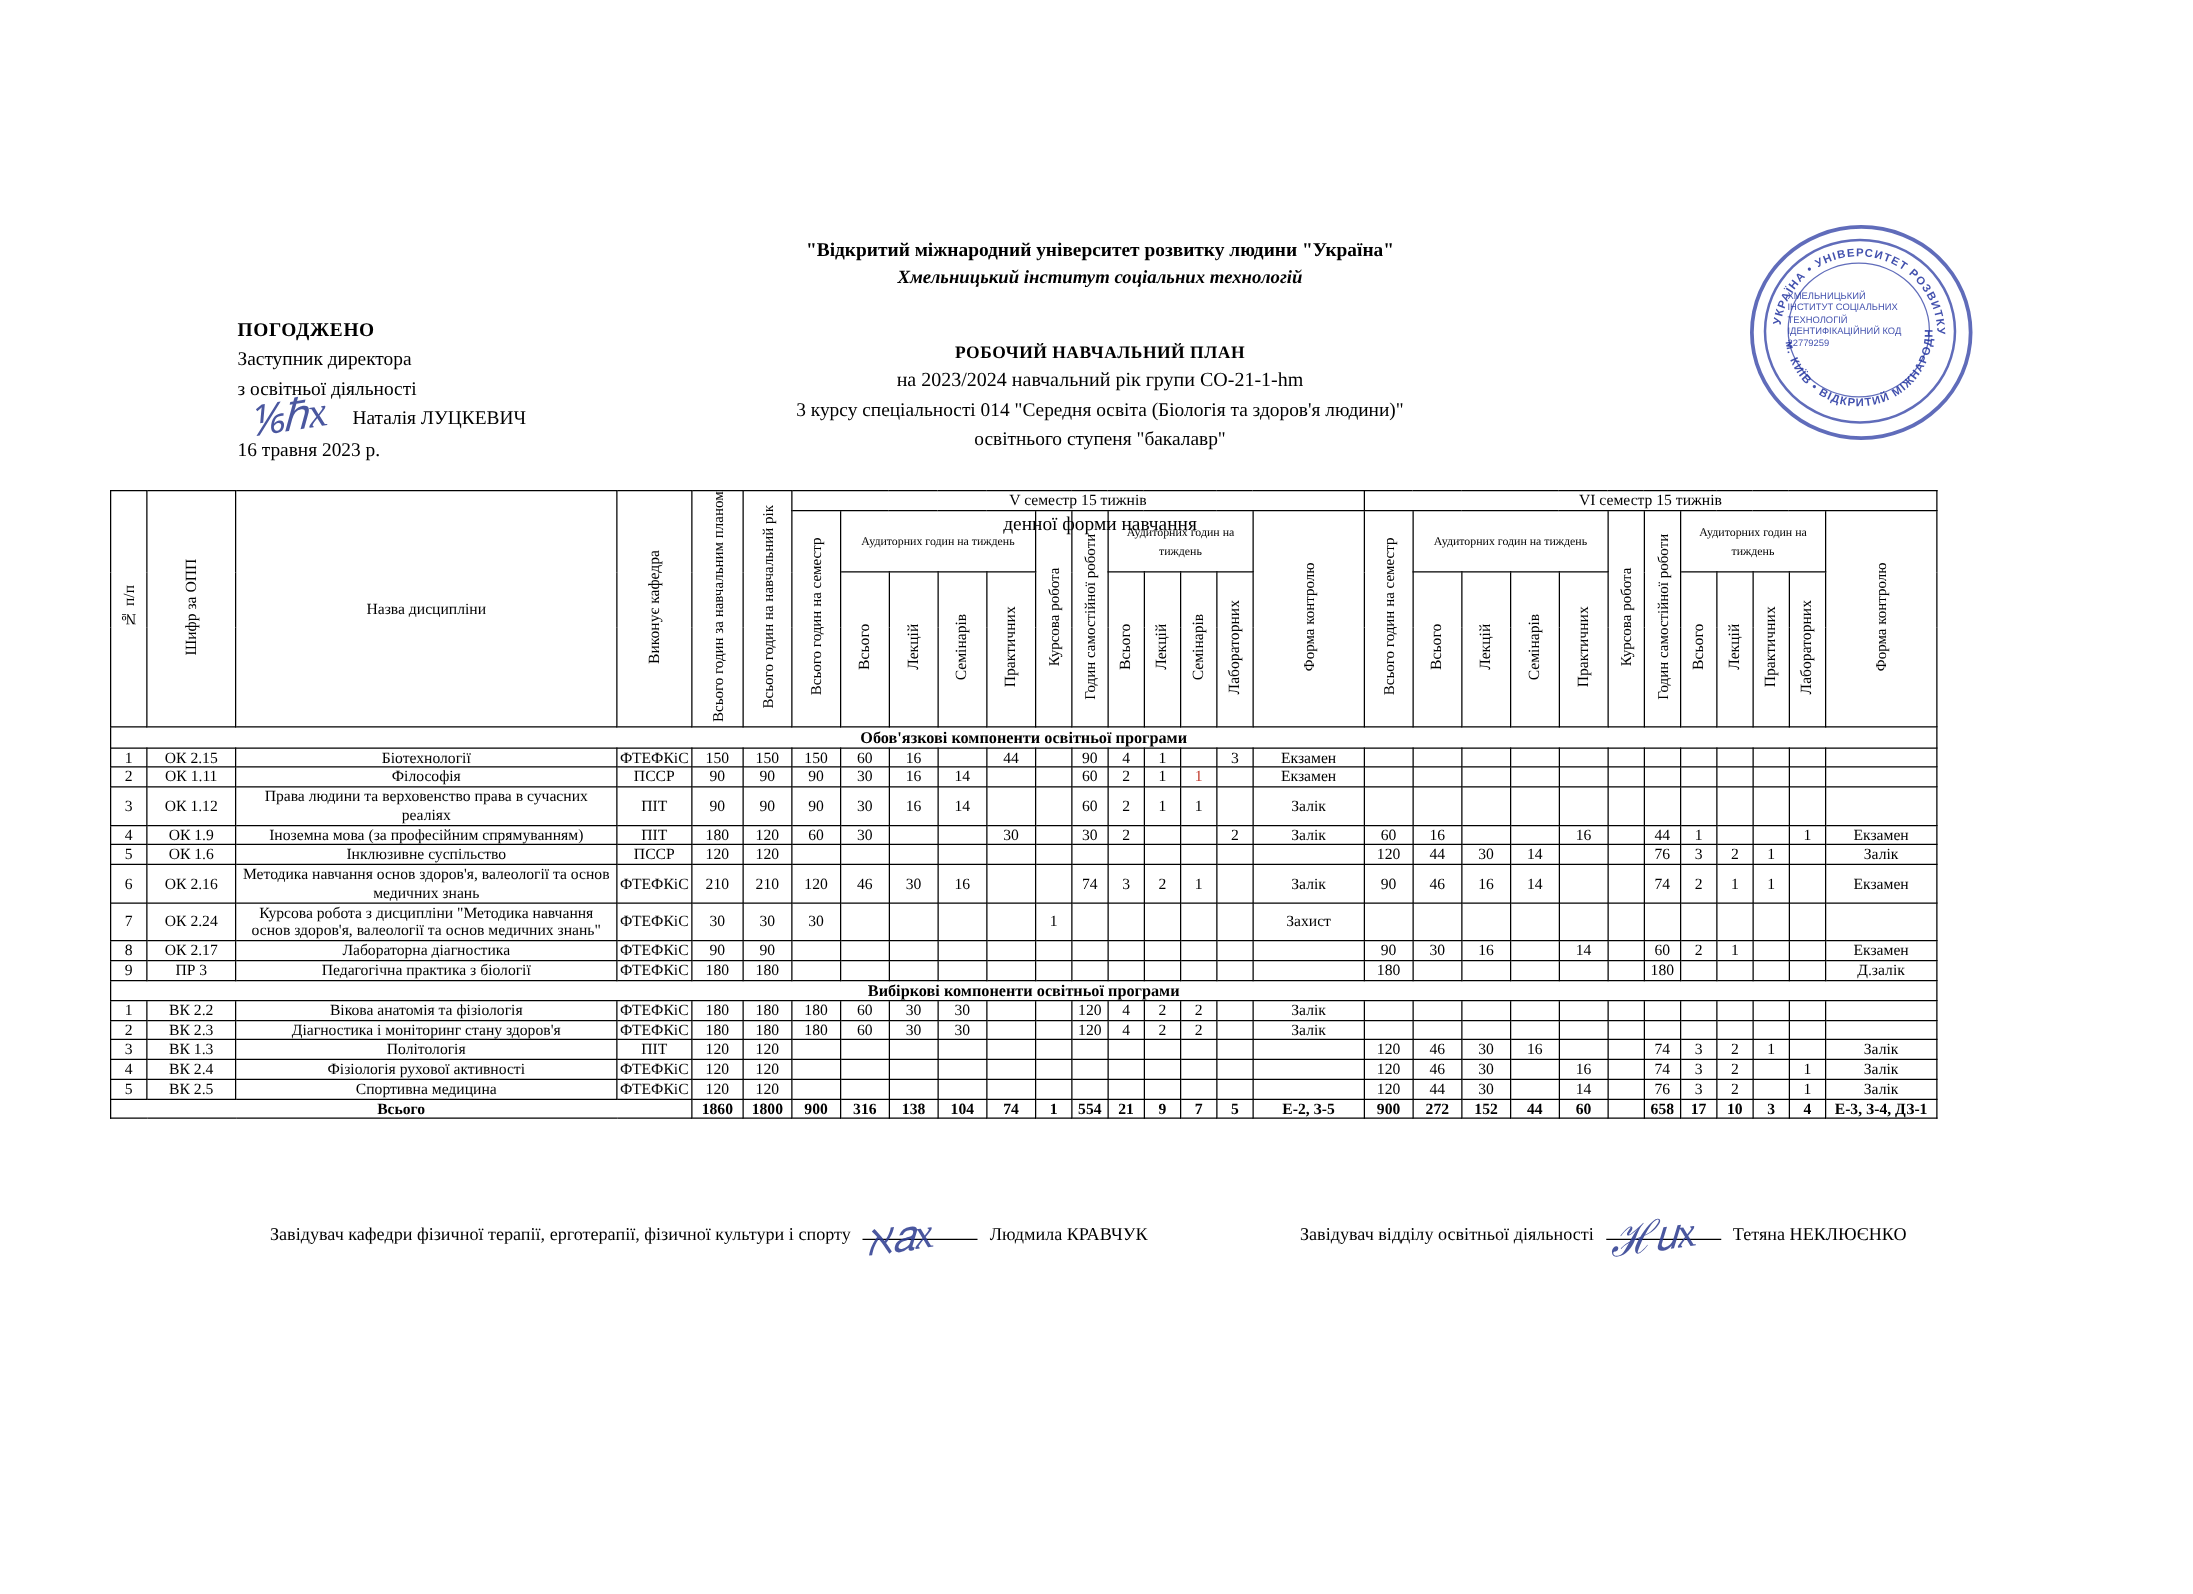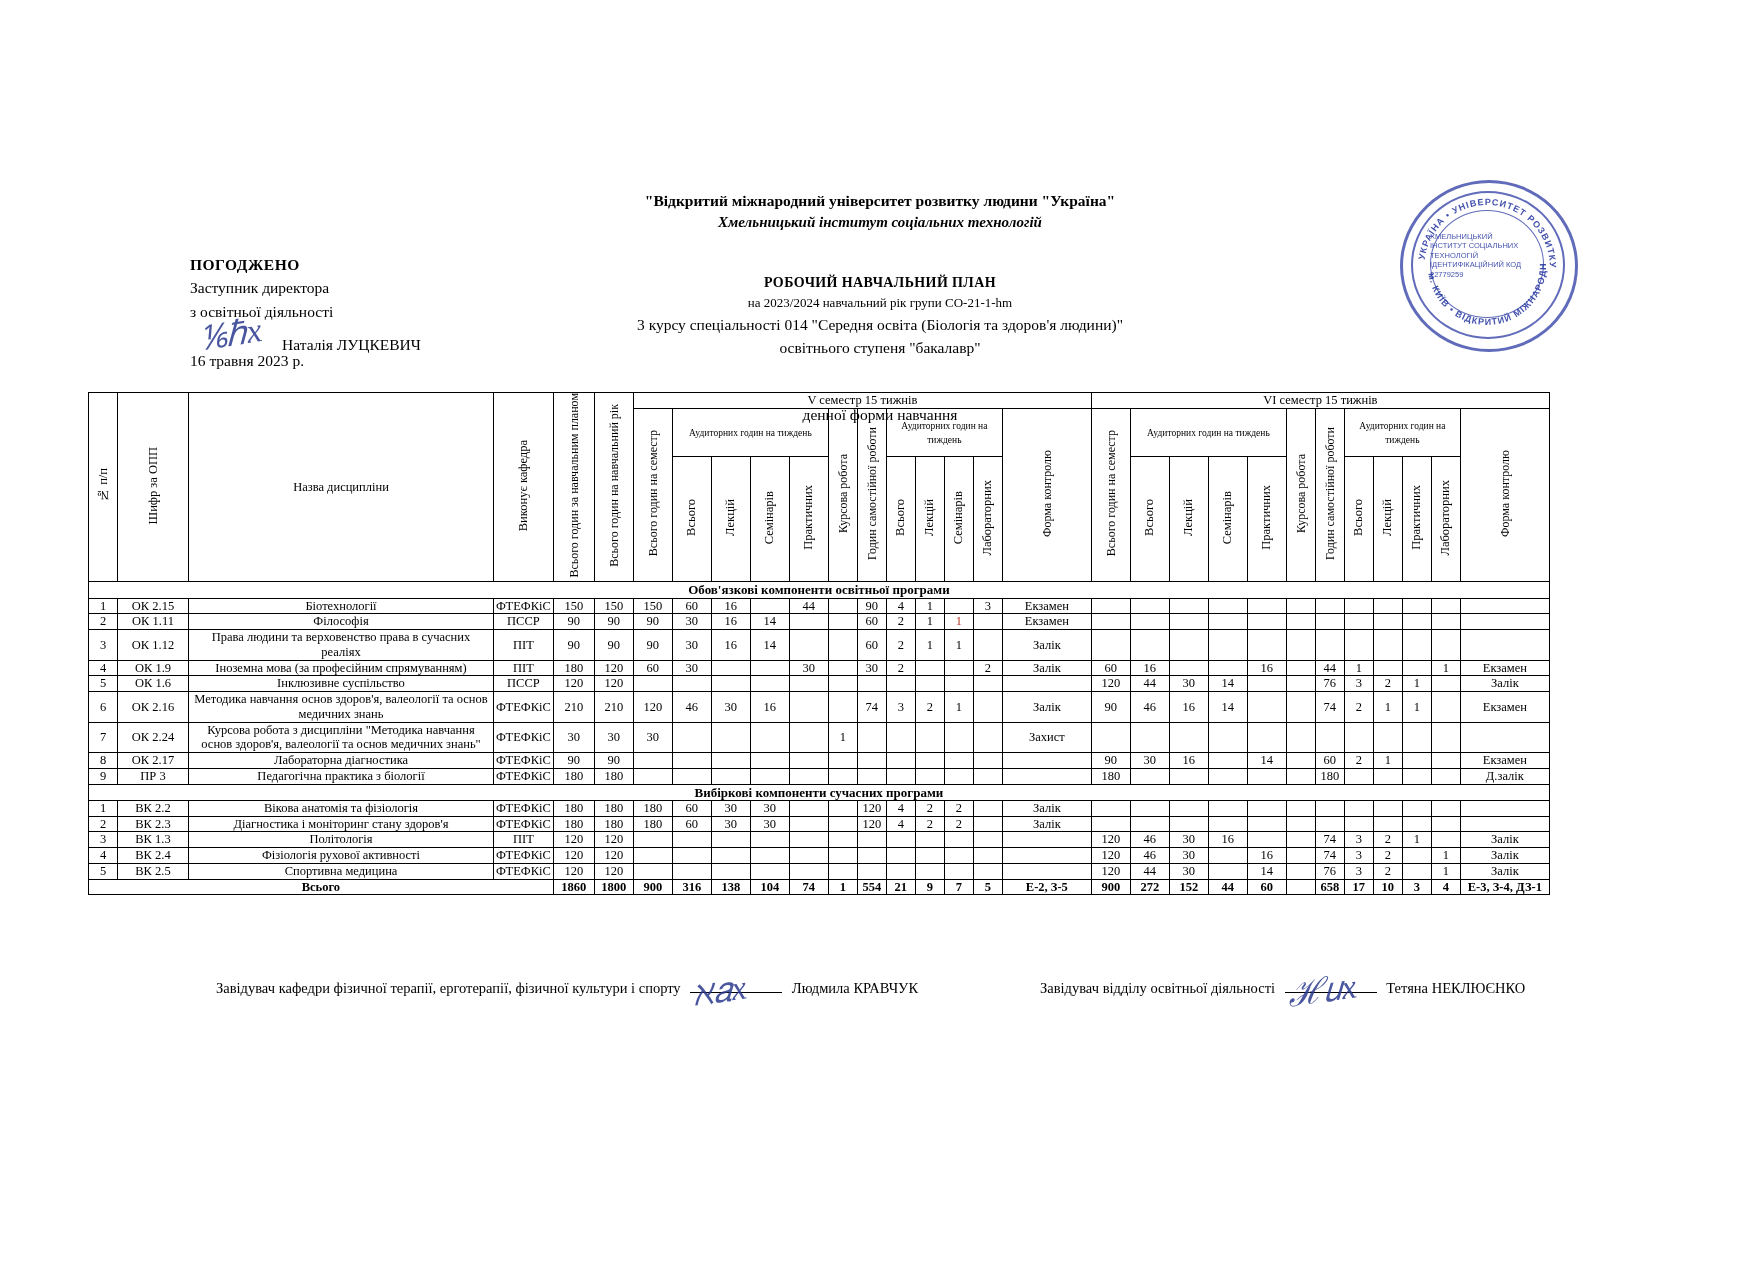--- a/index.html
+++ b/index.html
@@ -36,37 +36,37 @@
 
   .plan-title {
     position: absolute;
     left: 430px;
     top: 272px;
     width: 900px;
     text-align: center;
     line-height: 1.5;
   }
   .plan-title .t1 { font-weight: bold; font-size: 14px; letter-spacing: .4px; }
-  .plan-title .t2 { font-size: 13px; }
+  .plan-title .t2 { font-size: 16px; }
   .plan-title .t3 { font-size: 15.5px; }
   .plan-title .t4 { font-size: 15.5px; }
   .plan-title .t5 { font-size: 15.5px; margin-top: 44px; }
 
   
   .approve-left {
     position: absolute;
     left: 190px;
     top: 253px;
     width: 300px;
     line-height: 1.5;
     font-size: 15.5px;
   }
   .approve-left .ttl { font-weight: bold; letter-spacing: .5px; }
   .sig-line { position: relative; height: 26px; }
-  .sig-name { position: absolute; left: 92px; top: 10px; text-align: center; }
+  .sig-name { position: absolute; left: 92px; top: 0; text-align: center; }
   .sig-scribble {
     position: absolute;
     left: 8px; top: -16px;
     width: 86px; height: 34px;
     color: #2b3a8f;
     font-family: "Liberation Serif", serif;
     font-size: 34px;
     font-style: italic;
     transform: rotate(-9deg);
     opacity: .85;
@@ -591,21 +591,21 @@
           <td class="c-h"></td>
           <td class="c-kurs"></td>
           <td class="c-self">180</td>
           <td class="c-wk"></td>
           <td class="c-wk"></td>
           <td class="c-wk"></td>
           <td class="c-wk"></td>
           <td class="c-form">Д.залік</td>
         </tr>
         <tr class="section-row">
-          <td colspan="30">Вибіркові компоненти сучасних програми</td>
+          <td colspan="30">Вибіркові компоненти освітньої програми</td>
         </tr>
         <tr>
           <td class="c-num">1</td>
           <td class="c-code">ВК 2.2</td>
           <td class="c-name name-cell">Вікова анатомія та фізіологія</td>
           <td class="c-dept">ФТЕФКіС</td>
           <td class="c-tot1">180</td>
           <td class="c-tot2">180</td>
           <td class="c-sem">180</td>
           <td class="c-h">60</td>

